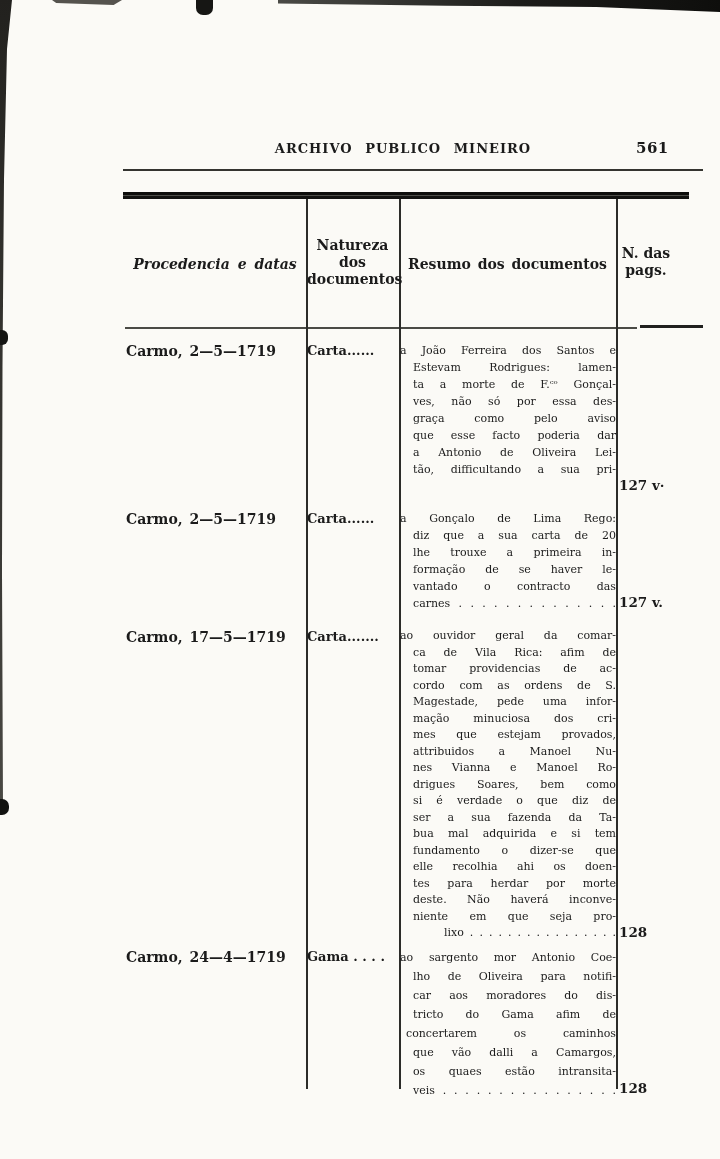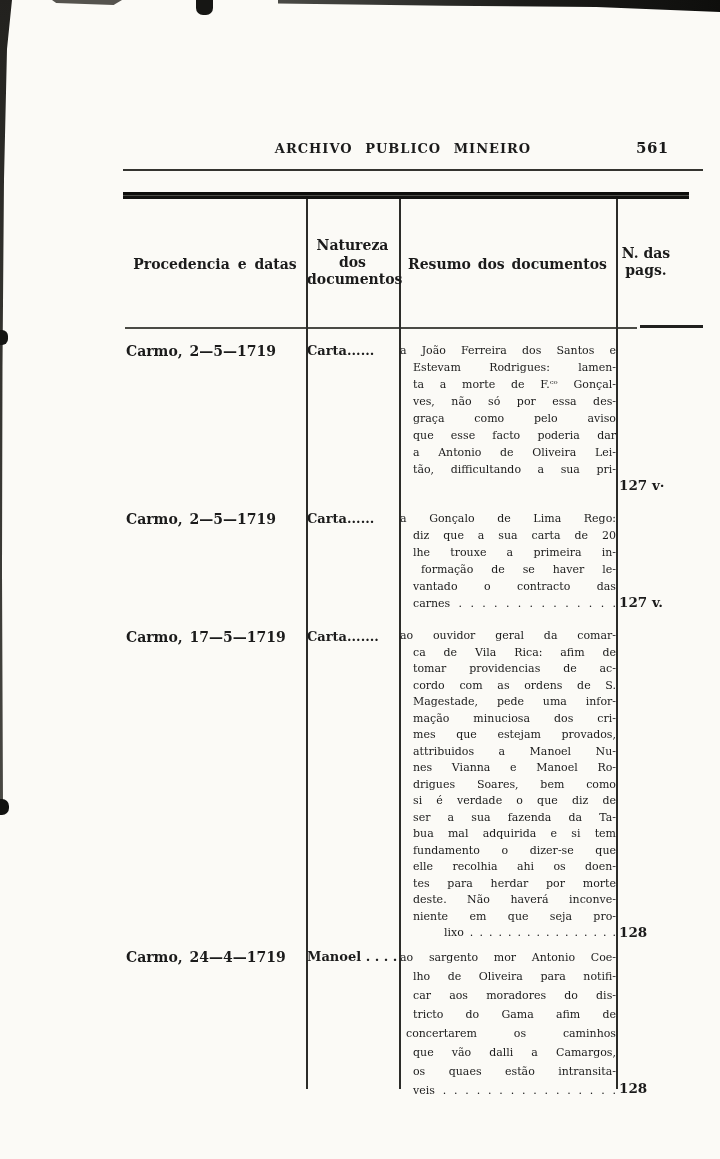--- a/index.html
+++ b/index.html
@@ -39,21 +39,21 @@
   .rule-table-top{
     left:123px;top:192px;width:566px;height:7px;
     background:linear-gradient(#0d0d0b 0 2.5px,#4d4d48 2.5px 3.5px,#121210 3.5px 100%);
   }
   .rule-hdr-bot{left:125px;top:327px;width:512px;height:1.5px;background:#4a4a45;}
   .rule-hdr-bot-r{left:640px;top:325px;width:63px;height:3px;background:#20201e;}
   .vrule{top:199px;width:1.6px;height:890px;background:#2c2c29;}
   .v1{left:306px;} .v2{left:399px;} .v3{left:616px;}
   
   .th{position:absolute;font-weight:bold;font-size:14px;}
-  .th-proc{left:125px;top:256px;width:180px;text-align:center;word-spacing:3px;}
+  .th-proc{left:125px;top:256px;width:180px;text-align:center;word-spacing:3px;font-style:italic;}
   .th-nat{left:307px;top:237px;width:91px;text-align:center;line-height:17px;}
   .th-resumo{left:400px;top:256px;width:215px;text-align:center;word-spacing:2px;}
   .th-pags{left:615px;top:245px;width:62px;text-align:center;line-height:17px;}
   
   .row{position:absolute;left:0;width:720px;}
   .cell-proc{position:absolute;left:126px;top:1px;width:178px;
     font-size:14px;font-weight:bold;white-space:nowrap;word-spacing:2px;}
   .cell-nat{position:absolute;left:307px;top:1px;width:90px;
     font-size:13px;font-weight:bold;white-space:nowrap;overflow:hidden;}
   .cell-resumo{position:absolute;left:400px;top:0;width:216px;}
@@ -116,21 +116,21 @@
         </div>
         <div class="cell-page" style="top: 135px;">127 v·</div>
       </div>
       <div class="row" style="top: 510px;">
         <div class="cell-proc">Carmo, 2—5—1719</div>
         <div class="cell-nat">Carta......</div>
         <div class="cell-resumo">
           <div class="resline first" style="line-height: 17px; height: 17px;">a Gonçalo de Lima Rego:</div>
           <div class="resline cont" style="line-height: 17px; height: 17px;">diz que a sua carta de 20</div>
           <div class="resline cont" style="line-height: 17px; height: 17px;">lhe trouxe a primeira in-</div>
-          <div class="resline cont" style="line-height: 17px; height: 17px; margin-left: 8px;">formação de se haver le-</div>
+          <div class="resline cont" style="line-height: 17px; height: 17px;">formação de se haver le-</div>
           <div class="resline cont" style="line-height: 17px; height: 17px;">vantado o contracto das</div>
           <div class="resline cont" style="line-height: 17px; height: 17px;">carnes . . . . . . . . . . . . . .</div>
         </div>
         <div class="cell-page" style="top: 84px;">127 v.</div>
       </div>
       <div class="row" style="top: 628px;">
         <div class="cell-proc">Carmo, 17—5—1719</div>
         <div class="cell-nat">Carta.......</div>
         <div class="cell-resumo">
           <div class="resline first" style="line-height: 16.5px; height: 16.5px;">ao ouvidor geral da comar-</div>
@@ -150,21 +150,21 @@
           <div class="resline cont" style="line-height: 16.5px; height: 16.5px;">elle recolhia ahi os doen-</div>
           <div class="resline cont" style="line-height: 16.5px; height: 16.5px;">tes para herdar por morte</div>
           <div class="resline cont" style="line-height: 16.5px; height: 16.5px;">deste. Não haverá inconve-</div>
           <div class="resline cont" style="line-height: 16.5px; height: 16.5px;">niente em que seja pro-</div>
           <div class="resline cont" style="line-height: 16.5px; height: 16.5px; padding-left: 44px;">lixo . . . . . . . . . . . . . . . .</div>
         </div>
         <div class="cell-page" style="top: 296px;">128</div>
       </div>
       <div class="row" style="top: 948px;">
         <div class="cell-proc">Carmo, 24—4—1719</div>
-        <div class="cell-nat">Manoel . . . .</div>
+        <div class="cell-nat">Gama . . . .</div>
         <div class="cell-resumo">
           <div class="resline first" style="line-height: 19px; height: 19px;">ao sargento mor Antonio Coe-</div>
           <div class="resline cont" style="line-height: 19px; height: 19px;">lho de Oliveira para notifi-</div>
           <div class="resline cont" style="line-height: 19px; height: 19px;">car aos moradores do dis-</div>
           <div class="resline cont" style="line-height: 19px; height: 19px;">tricto do Gama afim de</div>
           <div class="resline cont" style="line-height: 19px; height: 19px; padding-left: 6px;">concertarem os caminhos</div>
           <div class="resline cont" style="line-height: 19px; height: 19px;">que vão dalli a Camargos,</div>
           <div class="resline cont" style="line-height: 19px; height: 19px;">os quaes estão intransita-</div>
           <div class="resline cont" style="line-height: 19px; height: 19px;">veis . . . . . . . . . . . . . . . .</div>
         </div>

